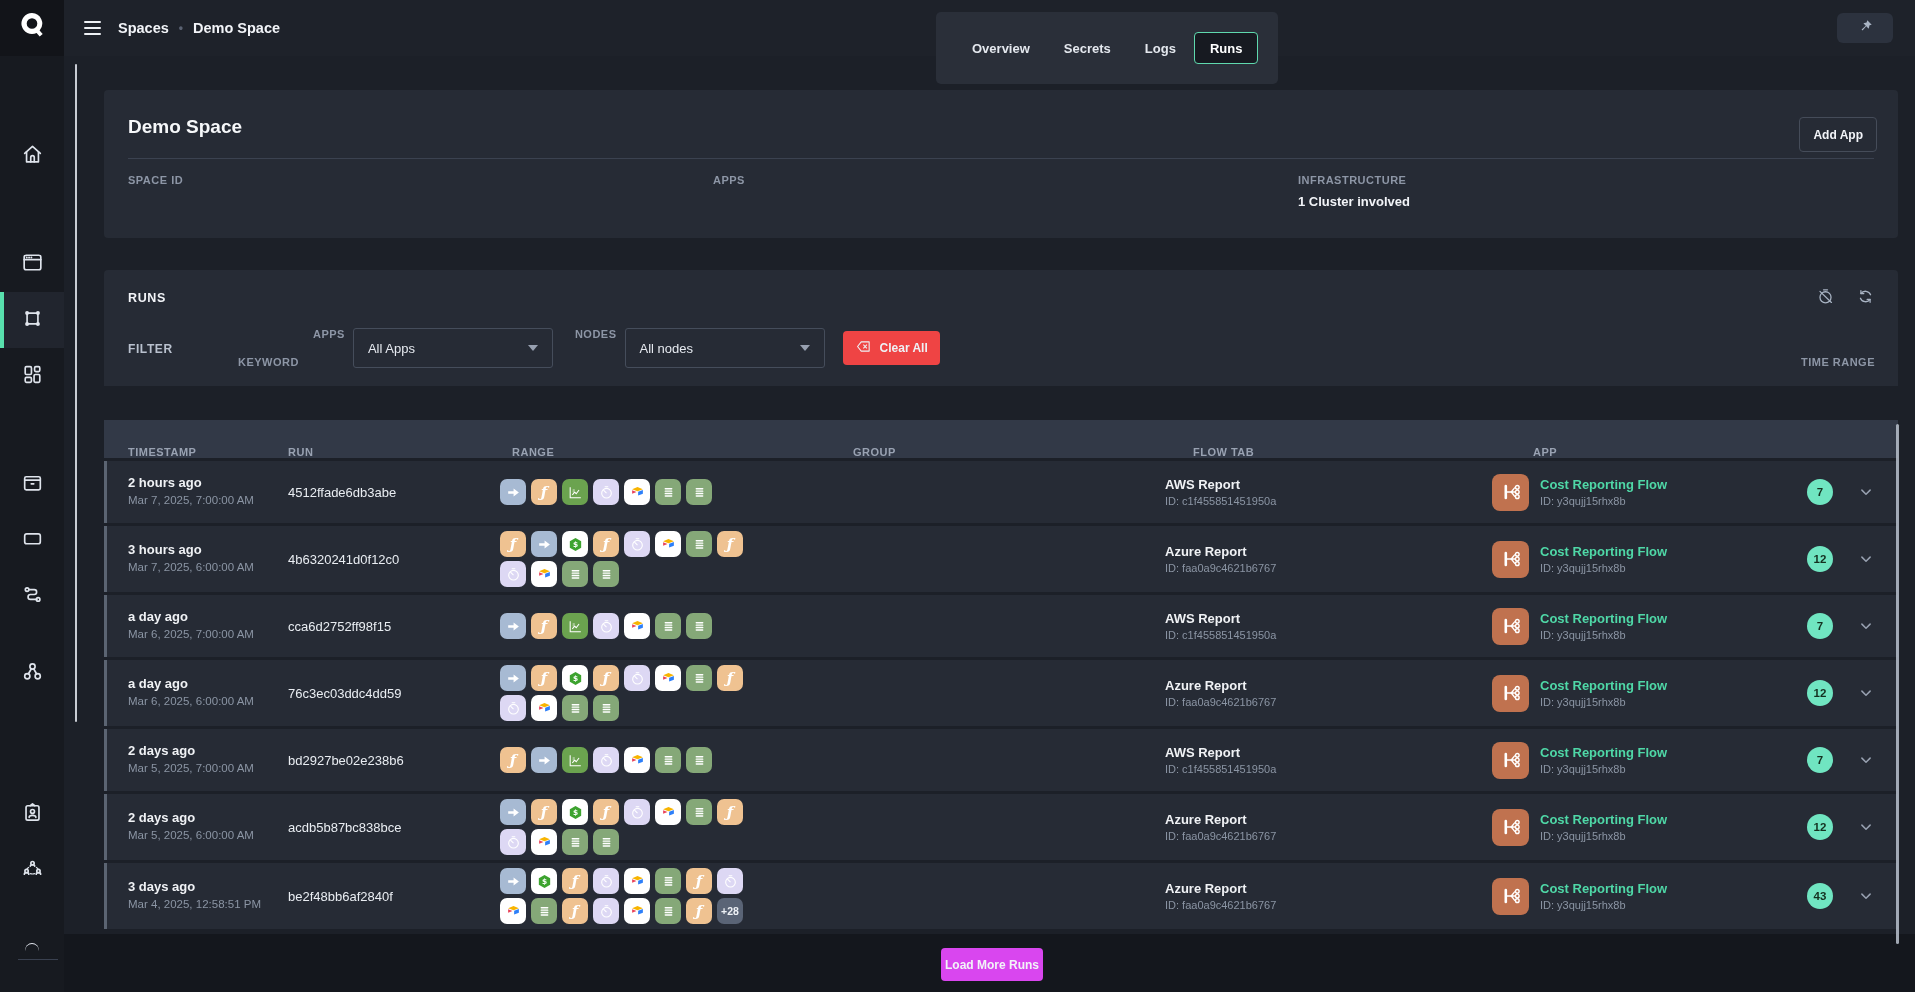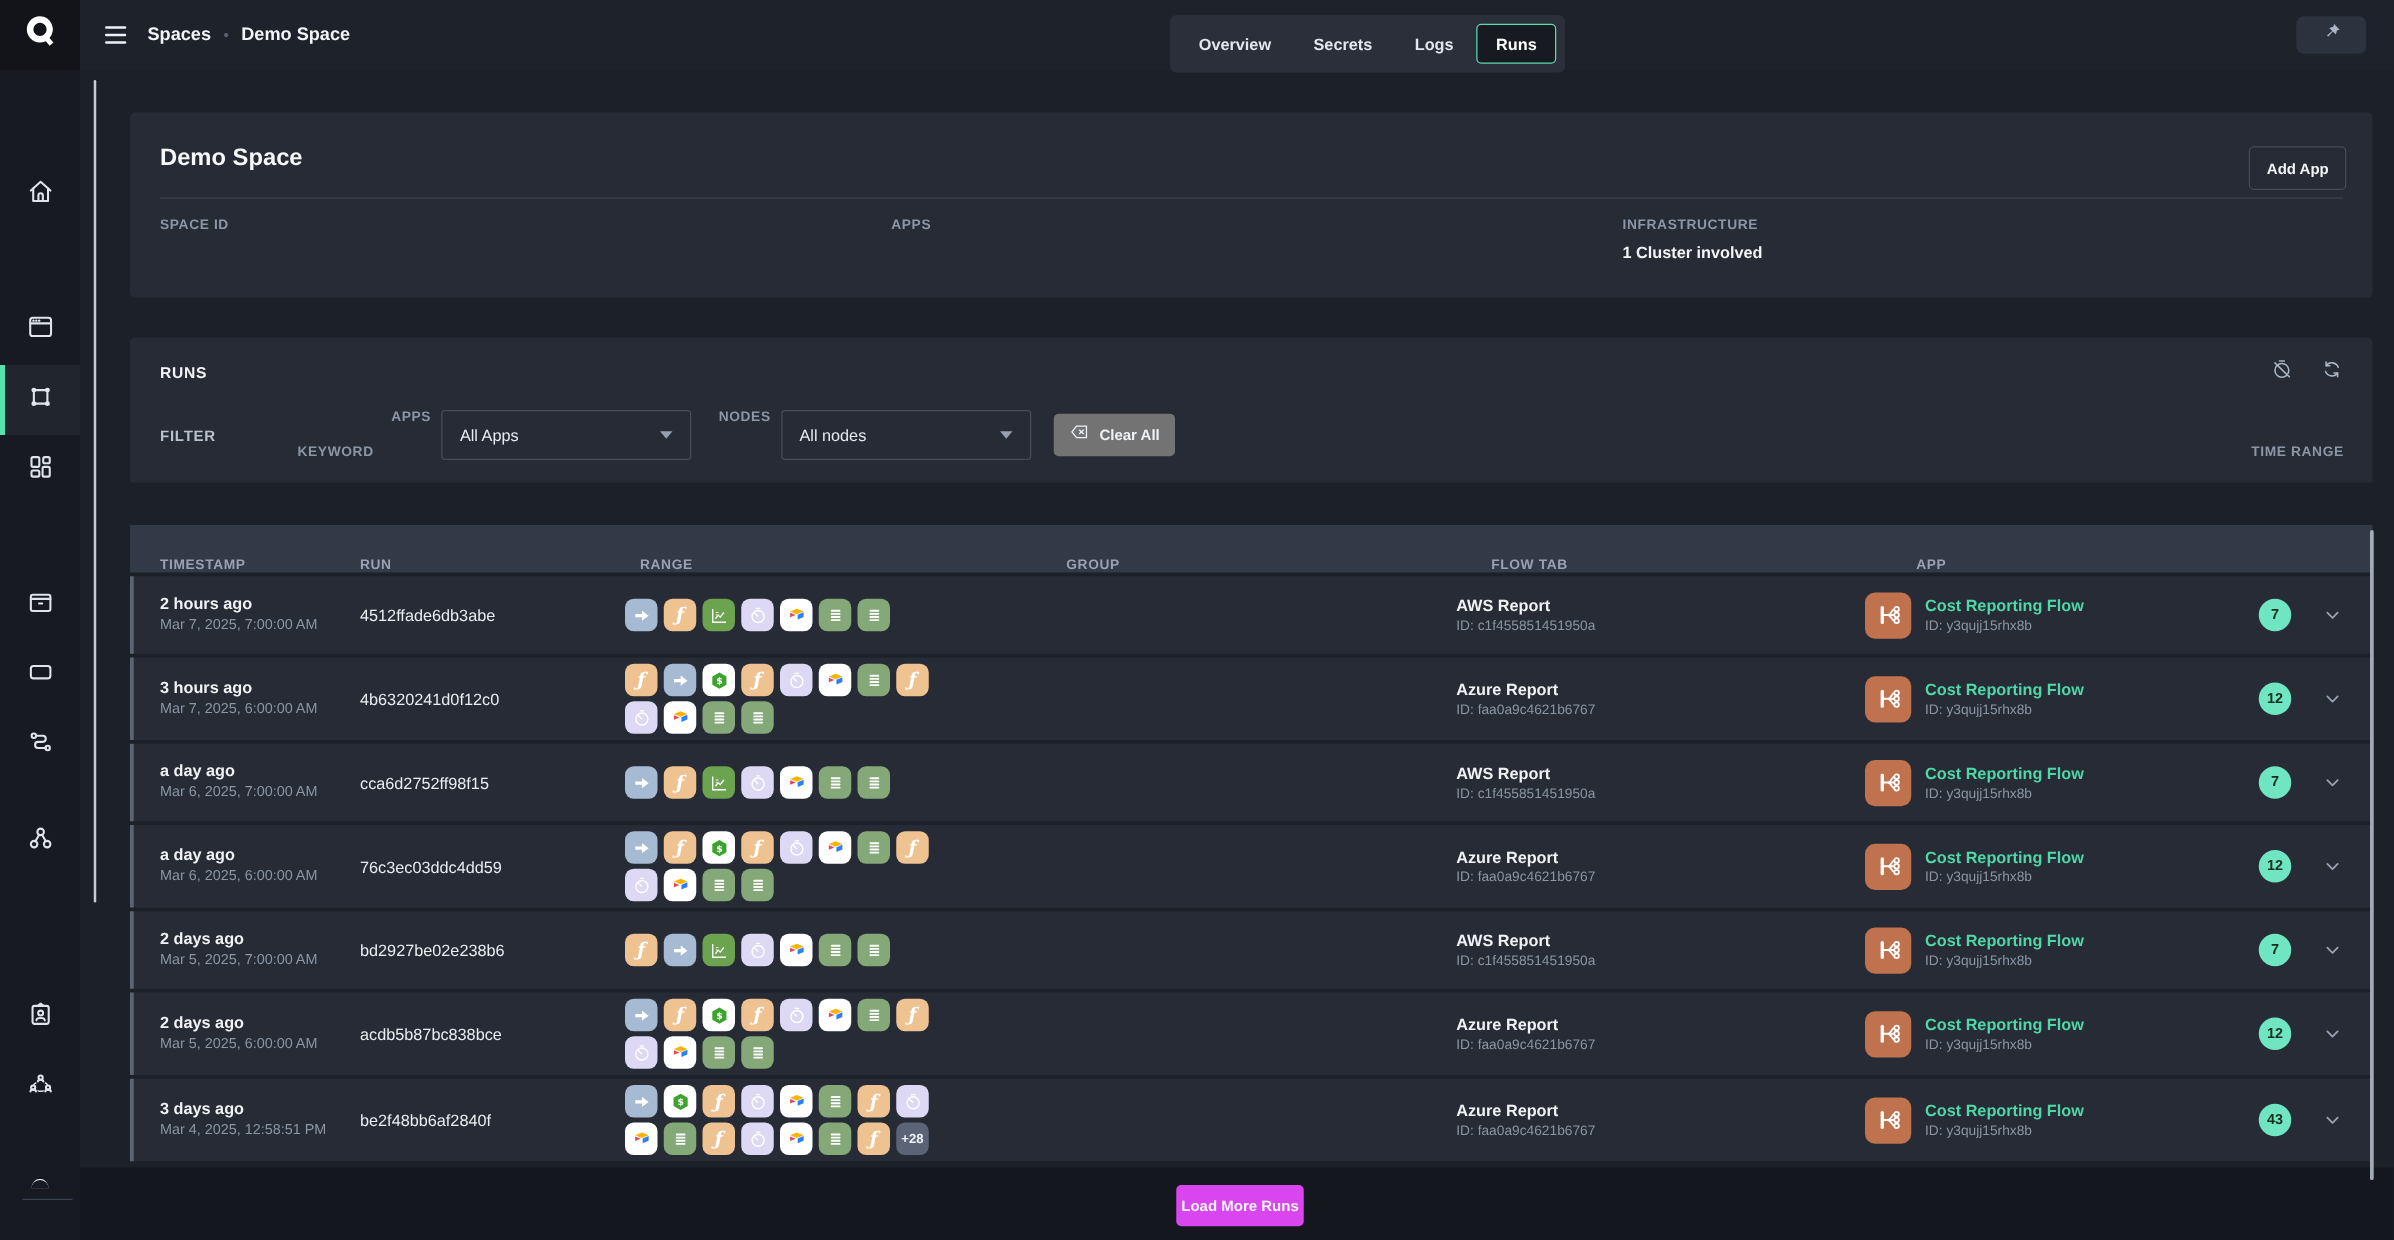--- a/index.html
+++ b/index.html
@@ -8,21 +8,21 @@
     background:#1c2028;font-family:"Liberation Sans",sans-serif;
     -webkit-font-smoothing:antialiased;color:#eef1f5;
   }
   
   .topbar{position:absolute;left:0;top:0;width:1915px;height:56px;background:#1e222a;z-index:6;}
   .logo-box{position:absolute;left:0;top:0;width:64px;height:56px;background:#121419;display:flex;align-items:center;justify-content:center;}
   .hamburger{position:absolute;left:84px;top:17px;width:18px;height:22px;display:flex;flex-direction:column;justify-content:center;gap:4px;cursor:pointer;}
   .hamburger span{display:block;width:17px;height:2px;background:#eef1f5;border-radius:1px;}
   .breadcrumb{position:absolute;left:118px;top:0;height:56px;display:flex;align-items:center;gap:10px;font-size:14.5px;font-weight:bold;color:#f2f4f8;}
   .crumb-sep{color:#5a6272;font-size:12px;}
-  .tabs{position:absolute;left:936px;top:12px;height:32px;background:#2a2f39;border-radius:5px;display:flex;align-items:stretch;padding:7px;gap:2px;}
+  .tabs{position:absolute;left:936px;top:12px;height:32px;background:#2a2f39;border-radius:5px;display:flex;align-items:stretch;padding:20px;gap:2px;}
   .tab{display:flex;align-items:center;padding:0 15px;font-size:13px;font-weight:bold;color:#e4e8ee;border:1px solid transparent;border-radius:4px;cursor:pointer;}
   .tab.active{background:#171a21;border-color:#5fd9ae;color:#ffffff;}
   .pin-btn{position:absolute;right:22px;top:13px;width:56px;height:30px;background:#2c323e;border-radius:6px;display:flex;align-items:center;justify-content:center;cursor:pointer;}
   .pin-btn svg{width:17px;height:17px;}
   
   .sidebar{position:absolute;left:0;top:56px;width:64px;height:936px;background:#171a20;z-index:5;}
   .side-item{position:absolute;left:0;width:64px;height:56px;display:flex;align-items:center;justify-content:center;cursor:pointer;}
   .side-item.active{background:#21252e;}
   .side-item.active::before{content:"";position:absolute;left:0;top:0;bottom:0;width:4px;background:#58e0ad;}
   .side-item svg{width:25px;height:25px;}
@@ -49,21 +49,21 @@
   .icon-btn svg{width:19px;height:19px;}
   .filter-row{display:flex;align-items:flex-end;padding:2px 23px 18px 24px;}
   .f-filter{width:110px;padding-bottom:12px;font-size:12px;font-weight:bold;letter-spacing:.6px;color:#b9c1ce;}
   .fgroup{display:flex;flex-direction:row;gap:8px;}
   .fg-label{font-size:11px;font-weight:bold;color:#8d96a6;letter-spacing:.5px;}
   .kw-input{width:290px;height:38px;background:#1f242c;border:1px solid #3a414e;border-radius:3px;padding:0 12px;color:#dfe3ea;font-size:13px;font-family:"Liberation Sans",sans-serif;outline:none;}
   .kw-input::placeholder{color:#6a7382;}
   .select{width:200px;height:40px;border:1px solid #454d5b;border-radius:3px;display:flex;align-items:center;justify-content:space-between;padding:0 14px;font-size:13px;color:#e6eaf0;cursor:pointer;box-sizing:border-box;background:#262b35;}
   .caret{width:0;height:0;border-left:5px solid transparent;border-right:5px solid transparent;border-top:6px solid #97a0b0;}
   .gap14{width:14px;}.gap22{width:22px;}.gap18{width:18px;}
-  .clear-btn{align-self:flex-end;margin-bottom:3px;height:34px;display:flex;align-items:center;gap:8px;padding:0 12px;background:#737373;border-radius:4px;cursor:pointer;}
+  .clear-btn{align-self:flex-end;margin-bottom:3px;height:34px;display:flex;align-items:center;gap:8px;padding:0 12px;background:#ef4444;border-radius:4px;cursor:pointer;}
   .clear-btn svg{width:17px;height:17px;}
   .clear-label{font-size:12px;font-weight:bold;color:#eef1f5;}
   .spacer{flex:1;}
   
   .t-head{position:absolute;left:104px;top:420px;width:1794px;height:38px;background:#323947;display:flex;align-items:flex-end;padding-left:24px;box-sizing:border-box;}
   .t-head span{font-size:11px;font-weight:bold;color:#99a2b2;letter-spacing:.5px;}
   .th0{width:160px;}.th1{width:212px;}.th2{width:353px;padding-left:12px;box-sizing:border-box;}
   .th3{width:312px;}.th4{width:327px;padding-left:28px;box-sizing:border-box;}.th5{padding-left:41px;}
   .rows{position:absolute;left:104px;top:458px;width:1794px;}
   .run-row{display:flex;align-items:center;background:#262b35;border-left:3px solid #5b6472;margin-top:3px;min-height:62px;padding:5px 8px 5px 21px;box-sizing:border-box;cursor:pointer;}

